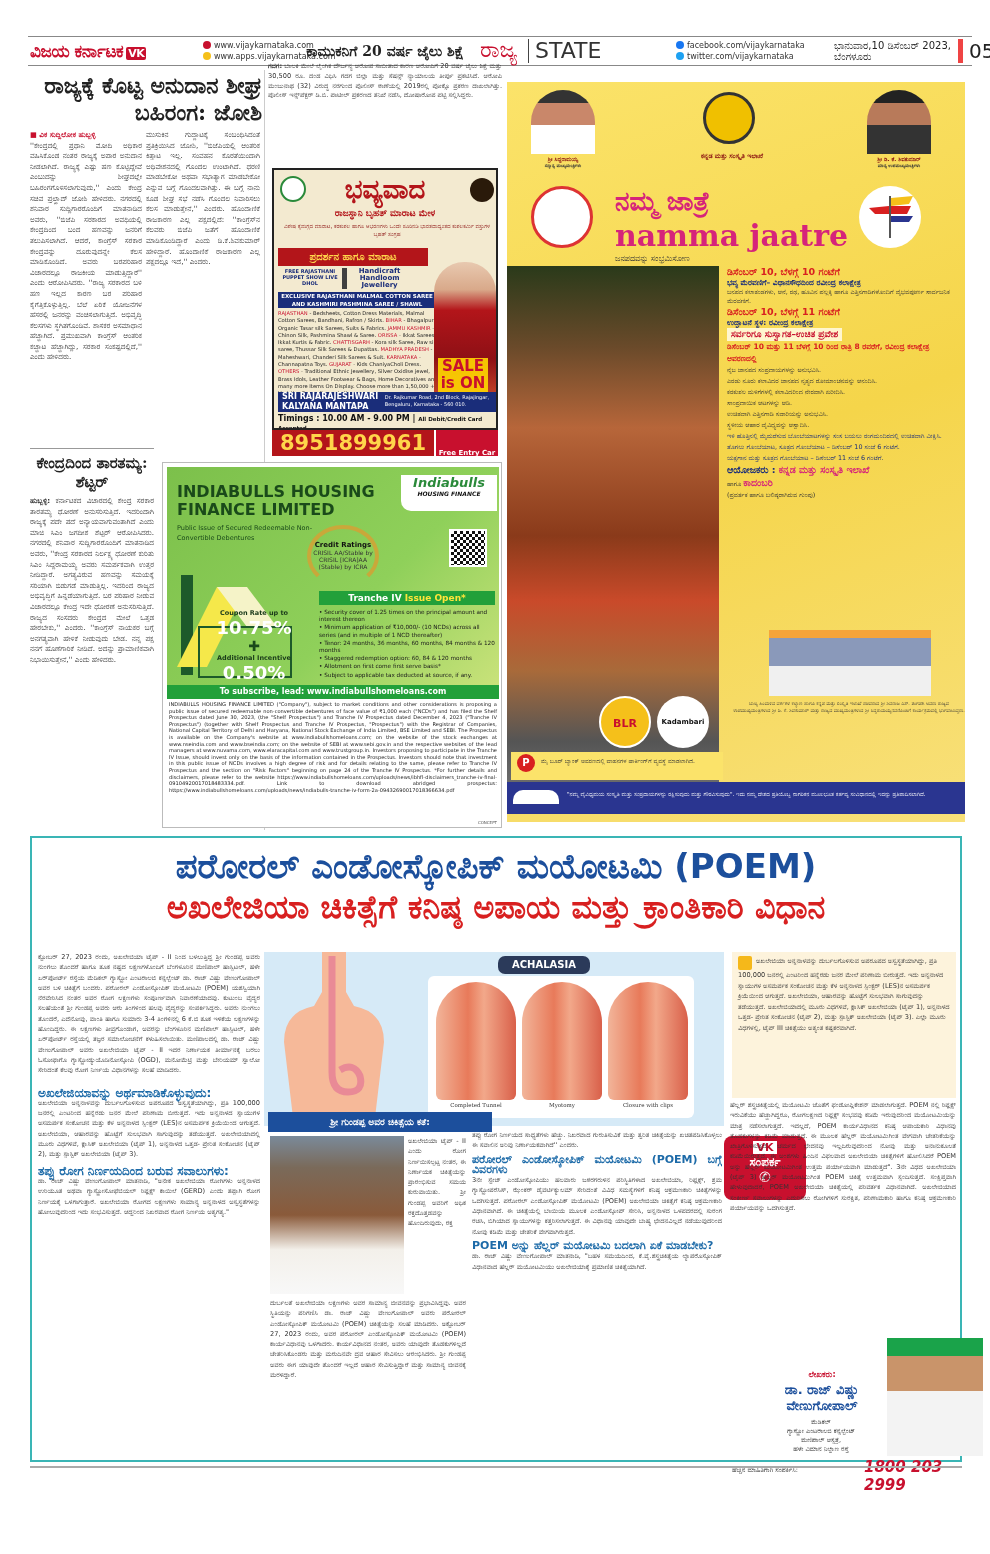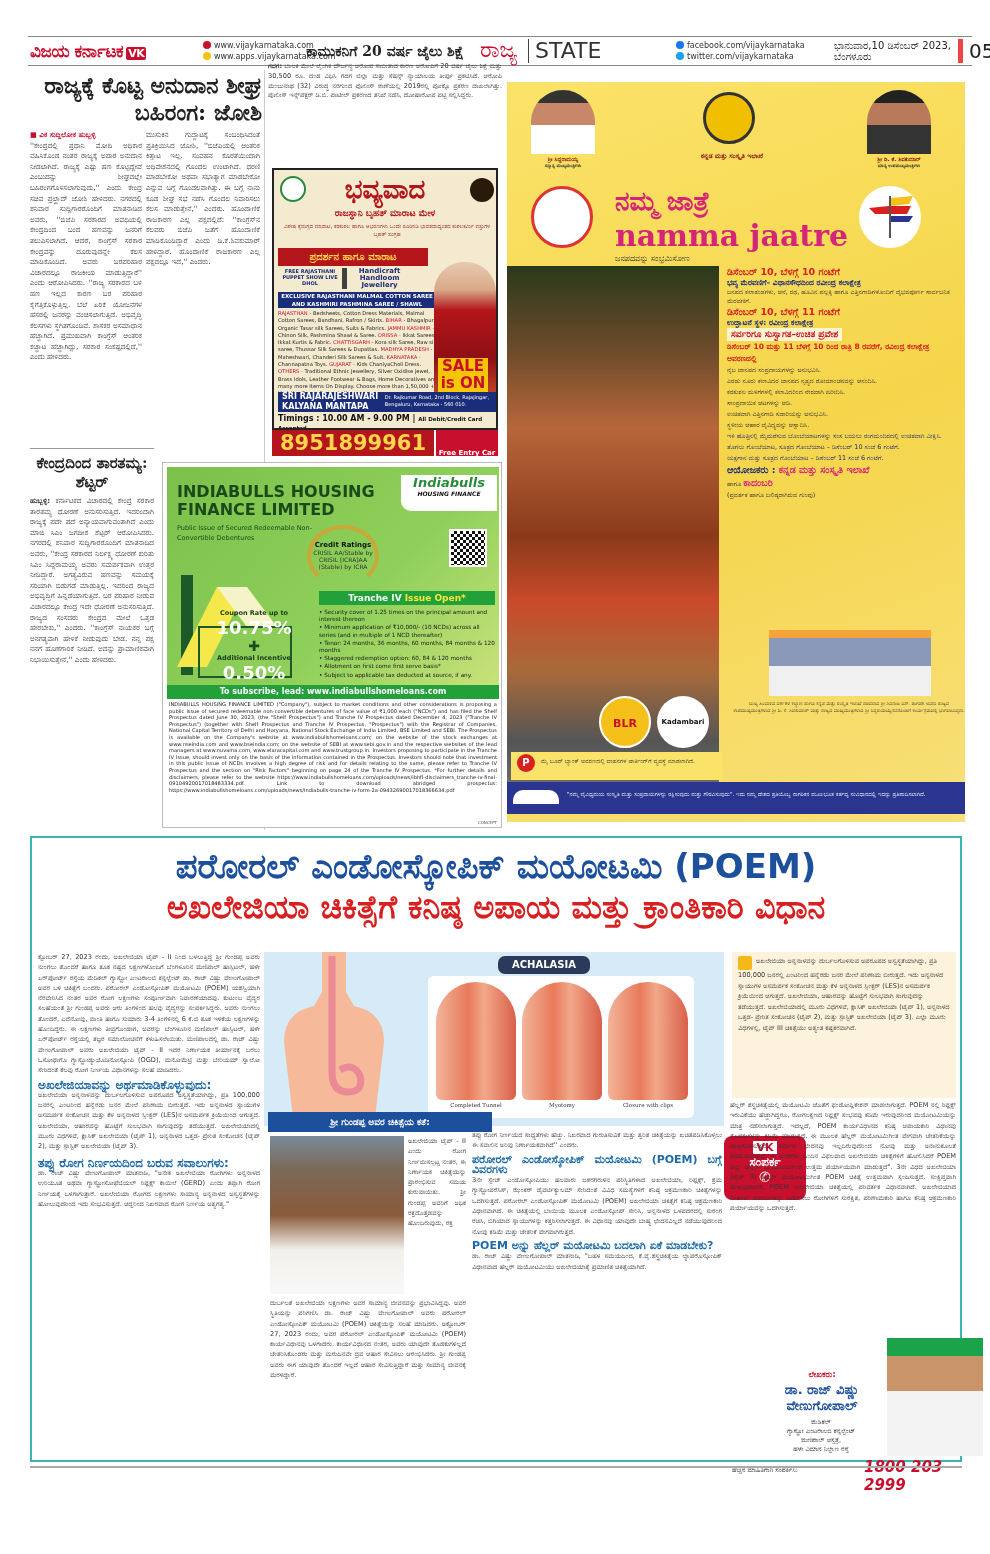--- a/index.html
+++ b/index.html
@@ -272,21 +272,21 @@
     <span>"ನಮ್ಮ ವೈವಿಧ್ಯಮಯ ಸಂಸ್ಕೃತಿ ಮತ್ತು ಸಂಪ್ರದಾಯಗಳನ್ನು ರಕ್ಷಿಸುವುದು ಮತ್ತು ಗೌರವಿಸುವುದು". ಇದು ನಮ್ಮ ದೇಶದ ಪ್ರತಿಯೊಬ್ಬ ನಾಗರಿಕನ ಮೂಲಭೂತ ಕರ್ತವ್ಯ ಸಂವಿಧಾನದಲ್ಲಿ ಇದನ್ನು ಪ್ರತಿಪಾದಿಸಲಾಗಿದೆ.</span>
   </div>
 </div>
 
 <div class="abs poem">
   <div class="abs poem-h1">ಪರೋರಲ್ ಎಂಡೋಸ್ಕೋಪಿಕ್ ಮಯೋಟಮಿ (POEM)</div>
   <div class="abs poem-h2">ಅಖಲೇಜಿಯಾ ಚಿಕಿತ್ಸೆಗೆ ಕನಿಷ್ಠ ಅಪಾಯ ಮತ್ತು ಕ್ರಾಂತಿಕಾರಿ ವಿಧಾನ</div>
 
   <div class="abs poem-col" style="left:6px;top:114px;width:222px;height:504px;overflow:hidden">
     <div>ಕ್ಟೋಬರ್ 27, 2023 ರಂದು, ಅಖಲೇಜಿಯಾ ಟೈಪ್ - II ನಿಂದ ಬಳಲುತ್ತಿದ್ದ ಶ್ರೀ ಗುಂಡಪ್ಪ ಅವರು ನುಂಗಲು ತೊಂದರೆ ಹಾಗೂ ತೂಕ ನಷ್ಟದ ಲಕ್ಷಣಗಳೊಂದಿಗೆ ಬೆಂಗಳೂರಿನ ಮಣಿಪಾಲ್ ಹಾಸ್ಪಿಟಲ್, ಹಳೇ ಏರ್‌ಪೋರ್ಟ್ ರಸ್ತೆಯ ಮೆಡಿಕಲ್ ಗ್ಯಾಸ್ಟ್ರೋ ಎಂಟರಾಲಜಿ ಕನ್ಸಲ್ಟೆಂಟ್ ಡಾ. ರಾಜ್ ವಿಷ್ಣು ವೇಣುಗೋಪಾಲ್ ಅವರ ಬಳಿ ಚಿಕಿತ್ಸೆಗೆ ಬಂದರು. ಪರೋರಲ್ ಎಂಡೋಸ್ಕೋಪಿಕ್ ಮಯೋಟಮಿ (POEM) ಯಶಸ್ವಿಯಾಗಿ ನೆರವೇರಿಸಿದ ನಂತರ ಅವರ ರೋಗ ಲಕ್ಷಣಗಳು ಸಂಪೂರ್ಣವಾಗಿ ನಿವಾರಣೆಯಾದವು. ಕುಟುಂಬ ವೈದ್ಯರ ಸಲಹೆಯಂತೆ ಶ್ರೀ ಗುಂಡಪ್ಪ ಅವರು ಆರು ತಿಂಗಳಿಂದ ಹಲವು ವೈದ್ಯರನ್ನು ಸಂಪರ್ಕಿಸಿದ್ದರು. ಅವರು ನುಂಗಲು ತೊಂದರೆ, ಎದೆನೋವು, ವಾಂತಿ ಹಾಗೂ ಸುಮಾರು 3-4 ತಿಂಗಳಿನಲ್ಲಿ 6 ಕೆ.ಜಿ ತೂಕ ಇಳಿಕೆಯ ಲಕ್ಷಣಗಳನ್ನು ಹೊಂದಿದ್ದರು. ಈ ಲಕ್ಷಣಗಳು ತೀವ್ರಗೊಂಡಾಗ, ಅವರನ್ನು ಬೆಂಗಳೂರಿನ ಮಣಿಪಾಲ್ ಹಾಸ್ಪಿಟಲ್, ಹಳೇ ಏರ್‌ಪೋರ್ಟ್ ರಸ್ತೆಯಲ್ಲಿ ತಜ್ಞರ ಸಮಾಲೋಚನೆಗೆ ಕಳುಹಿಸಲಾಯಿತು. ಮಣಿಪಾಲದಲ್ಲಿ ಡಾ. ರಾಜ್ ವಿಷ್ಣು ವೇಣುಗೋಪಾಲ್ ಅವರು ಅಖಲೇಜಿಯಾ ಟೈಪ್ - II ಇದರ ನಿರ್ಣಾಯಕ ತೀರ್ಮಾನಕ್ಕೆ ಬರಲು ಓಸೋಫಾಗೊ ಗ್ಯಾಸ್ಟ್ರೋಡ್ಯುಯೊಡಿನೋಸ್ಕೋಪಿ (OGD), ಮನೋಮೆಟ್ರಿ ಮತ್ತು ಬೇರಿಯಮ್ ಸ್ವಾಲೋ ಸೇರಿದಂತೆ ಕೆಲವು ರೋಗ ನಿರ್ಣಯ ವಿಧಾನಗಳನ್ನು ಸಲಹೆ ಮಾಡಿದರು.</div>
-    <div class="poem-sub" style="margin-top:4px">ಅಖಲೇಜಿಯಾವನ್ನು ಅರ್ಥಮಾಡಿಕೊಳ್ಳುವುದು:</div>
+    <div class="poem-sub" style="margin-top:12px">ಅಖಲೇಜಿಯಾವನ್ನು ಅರ್ಥಮಾಡಿಕೊಳ್ಳುವುದು:</div>
     <div>ಅಖಲೇಜಿಯಾ ಅನ್ನನಾಳವನ್ನು ದುರ್ಬಲಗೊಳಿಸುವ ಅಪರೂಪದ ಅಸ್ವಸ್ಥತೆಯಾಗಿದ್ದು, ಪ್ರತಿ 100,000 ಜನರಲ್ಲಿ ಎಂಟರಿಂದ ಹನ್ನೆರಡು ಜನರ ಮೇಲೆ ಪರಿಣಾಮ ಬೀರುತ್ತದೆ. ಇದು ಅನ್ನನಾಳದ ಸ್ನಾಯುಗಳ ಅಸಮರ್ಪಕ ಸಂಕೋಚನ ಮತ್ತು ಕೆಳ ಅನ್ನನಾಳದ ಸ್ಪಿಂಕ್ಟರ್ (LES)ನ ಅಸಮರ್ಪಕ ಕ್ರಿಯೆಯಿಂದ ಆಗುತ್ತದೆ. ಅಖಲೇಜಿಯಾ, ಆಹಾರವನ್ನು ಹೊಟ್ಟೆಗೆ ಸುಲಭವಾಗಿ ಸಾಗುವುದನ್ನು ತಡೆಯುತ್ತದೆ. ಅಖಲೇಜಿಯಾದಲ್ಲಿ ಮೂರು ವಿಧಗಳಿವೆ, ಕ್ಲಾಸಿಕ್ ಅಖಲೇಜಿಯಾ (ಟೈಪ್ 1), ಅನ್ನನಾಳದ ಒತ್ತಡ- ಪ್ರೇರಿತ ಸಂಕೋಚನ (ಟೈಪ್ 2), ಮತ್ತು ಸ್ಪಾಸ್ಟಿಕ್ ಅಖಲೇಜಿಯಾ (ಟೈಪ್ 3).</div>
     <div class="poem-sub" style="margin-top:6px">ತಪ್ಪು ರೋಗ ನಿರ್ಣಯದಿಂದ ಬರುವ ಸವಾಲುಗಳು:</div>
     <div>ಡಾ. ರಾಜ್ ವಿಷ್ಣು ವೇಣುಗೋಪಾಲ್ ಮಾತನಾಡಿ, "ಅನೇಕ ಅಖಲೇಜಿಯಾ ರೋಗಿಗಳು ಅನ್ನನಾಳದ ಉರಿಯೂತ ಅಥವಾ ಗ್ಯಾಸ್ಟ್ರೋಸೋಫೆಜಿಯಲ್ ರಿಫ್ಲಕ್ಸ್ ಕಾಯಿಲೆ (GERD) ಎಂದು ತಪ್ಪಾಗಿ ರೋಗ ನಿರ್ಣಯಕ್ಕೆ ಒಳಗಾಗುತ್ತಾರೆ. ಅಖಲೇಜಿಯಾ ರೋಗದ ಲಕ್ಷಣಗಳು ಸಾಮಾನ್ಯ ಅನ್ನನಾಳದ ಅಸ್ವಸ್ಥತೆಗಳನ್ನು ಹೋಲುವುದರಿಂದ ಇದು ಸಂಭವಿಸುತ್ತದೆ. ಆದ್ದರಿಂದ ನಿಖರವಾದ ರೋಗ ನಿರ್ಣಯ ಅತ್ಯಗತ್ಯ."</div>
   </div>
 
   <div class="abs diagram">
     <svg class="abs body-fig" viewBox="0 0 140 174">
       <path d="M30,174 L20,90 Q20,60 50,54 L58,40 L82,40 L90,54 Q120,60 120,90 L110,174 Z" fill="#f6b999"></path>
       <rect x="58" y="0" width="24" height="44" fill="#f6b999"></rect>
       <path d="M68,4 L68,120 Q68,140 84,140 Q100,140 96,124 Q90,110 76,118" stroke="#e98a96" stroke-width="7" fill="none"></path>

